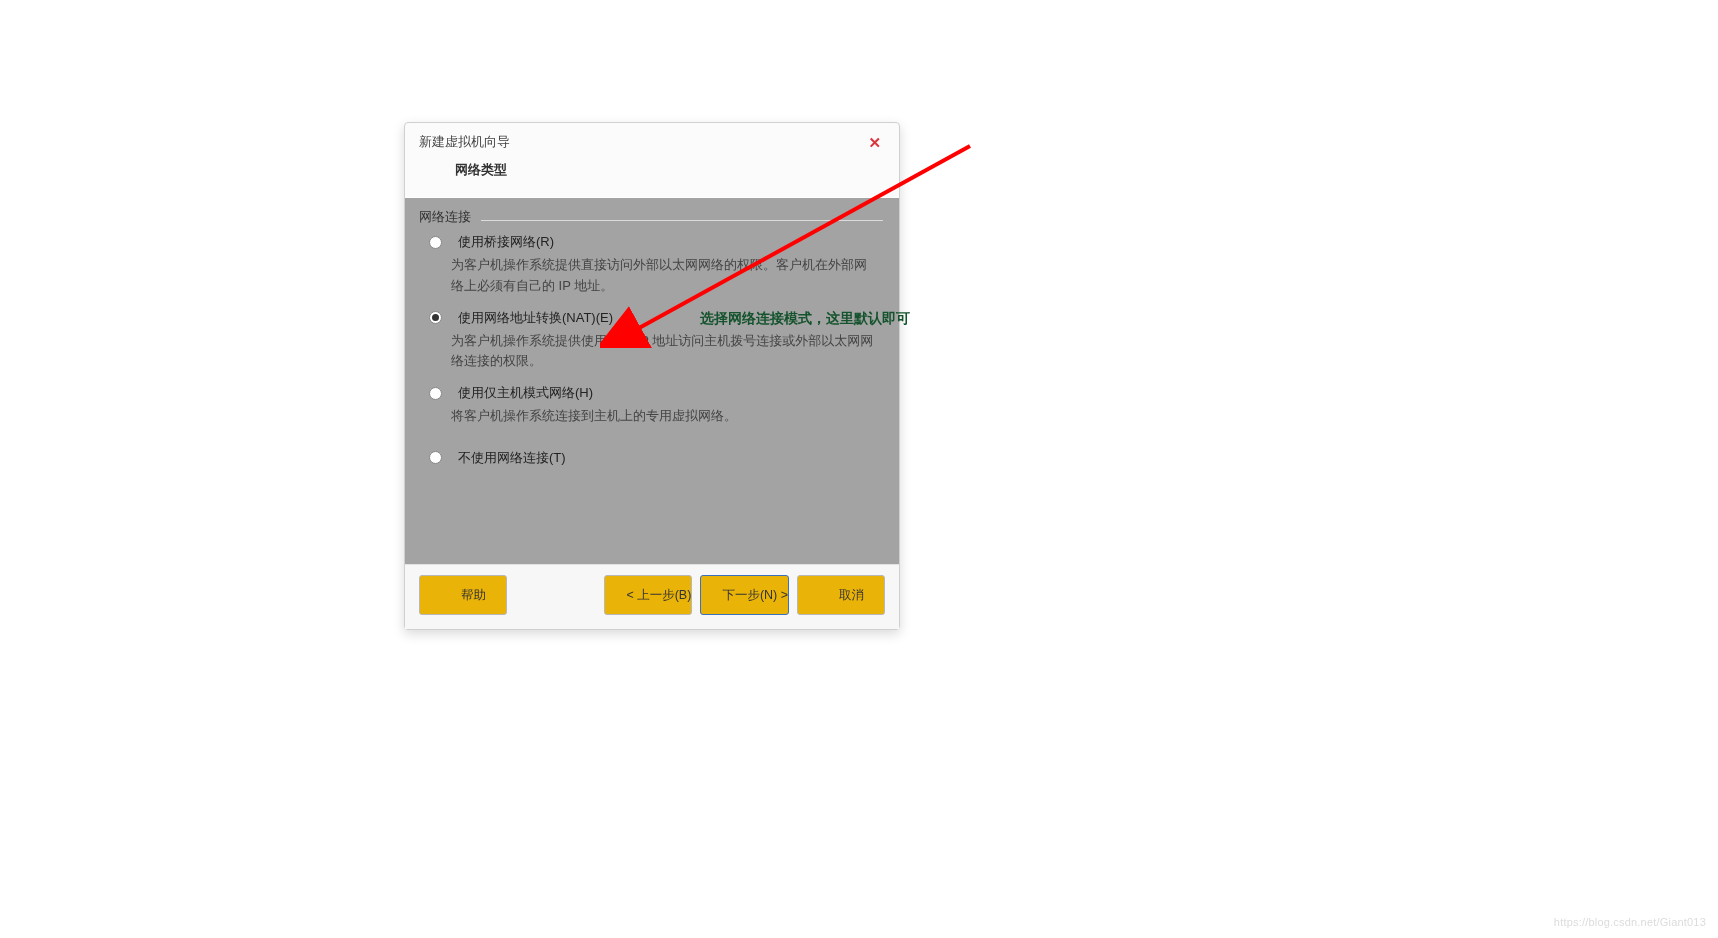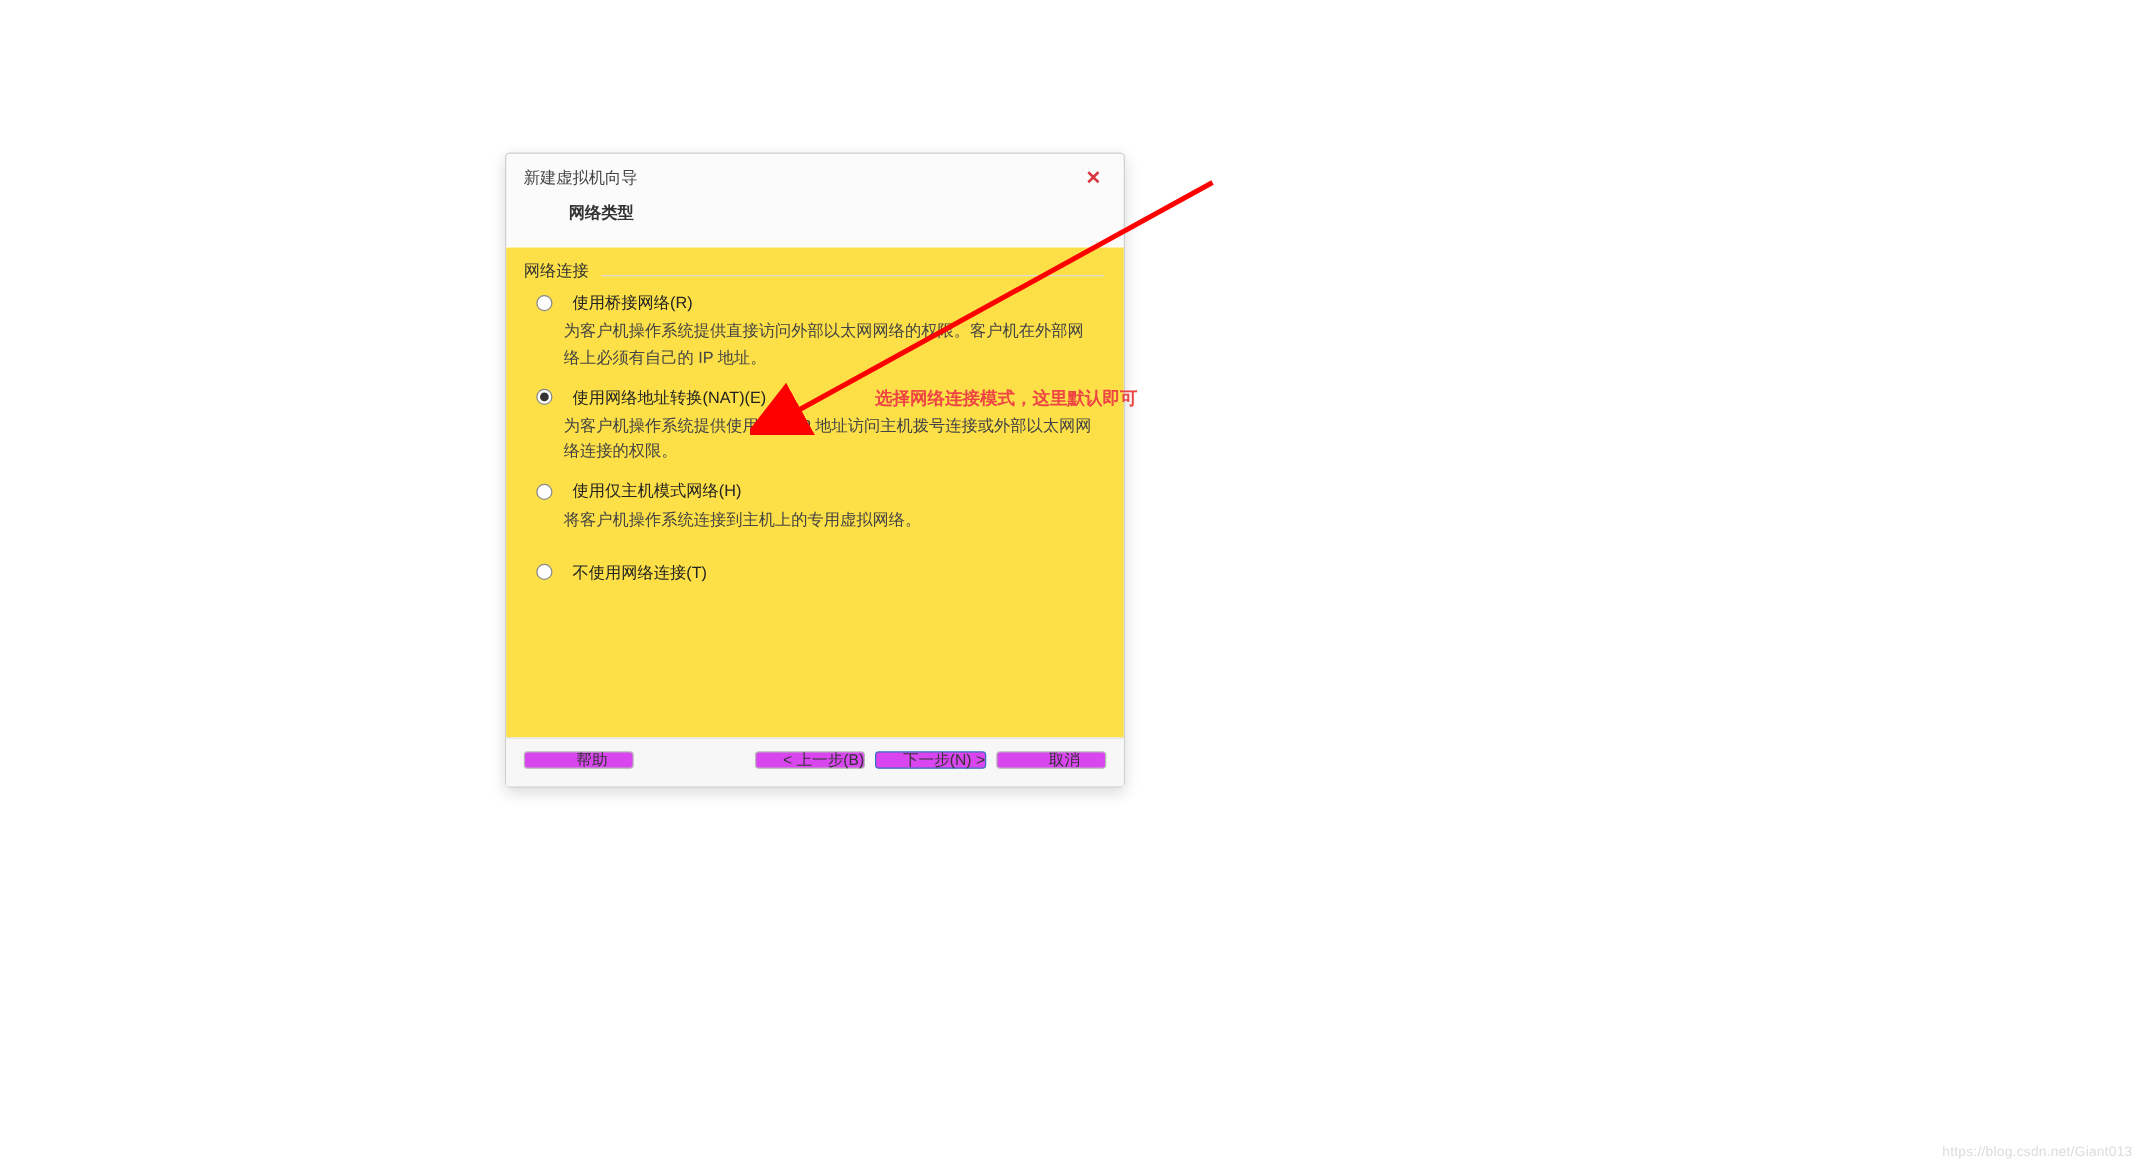--- a/index.html
+++ b/index.html
@@ -54,21 +54,21 @@
       color: #333;
     }
     .divider {
       height: 1px;
       background: linear-gradient(#e6e6e6, #cfcfcf);
       border-bottom: 1px solid #ffffff;
     }
     .content {
       flex: 1;
       padding: 10px 14px 10px 14px;
-      background: #fde047;
+      background: #a3a3a3;
     }
     .group-label {
       color: #333;
       margin-bottom: 8px;
     }
     .groupbox {
       border-top: 1px solid #dcdcdc;
       margin-top: -14px;
       margin-left: 62px;
       margin-right: 2px;
@@ -109,40 +109,40 @@
       border-top: 1px solid #e2e2e2;
       padding: 10px 14px 14px 14px;
       display: flex;
       gap: 8px;
       align-items: center;
       background: #f7f7f7;
     }
     .spacer { flex: 1; }
     .btn {
       min-width: 88px;
-      height: 14px;
-      background: #d946ef;
+      height: 40px;
+      background: #eab308;
       border: 1px solid #b8b8b8;
       border-radius: 3px;
       font-size: 12.5px;
       color: #333;
       display: inline-flex;
       align-items: center;
       justify-content: center;
       cursor: pointer;
       padding-left: 21px;
     }
     .btn.primary {
       border: 1.5px solid #3b6fbf;
     }
     .annotation-text {
       position: absolute;
       left: 700px;
       top: 310px;
-      color: #ef4444;
+      color: #14532d;
       font-weight: bold;
       font-size: 14px;
       white-space: nowrap;
     }
     .arrow-svg {
       position: absolute;
       left: 600px;
       top: 138px;
       width: 380px;
       height: 210px;

